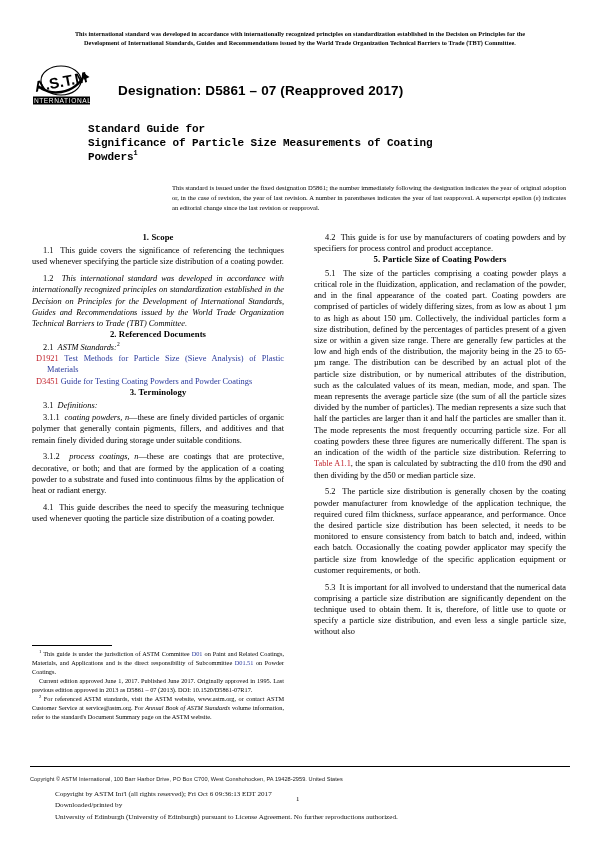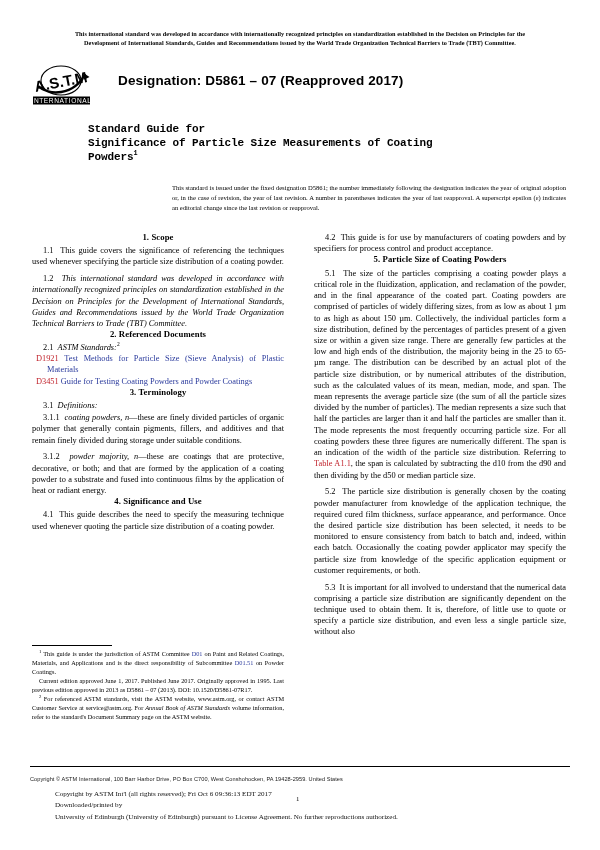--- a/index.html
+++ b/index.html
@@ -52,21 +52,21 @@
     left: 0;
     top: 0;
     width: 64px;
     height: 44px;
   }
   .logo svg { display: block; }
 
   .designation {
     position: absolute;
     left: 88px;
-    top: 10px;
+    top: 20px;
     font-family: "Liberation Sans", sans-serif;
     font-size: 13.5px;
     font-weight: bold;
     letter-spacing: 0.01em;
   }
 
   
   .titleblock {
     position: absolute;
     left: 88px;
@@ -263,23 +263,22 @@
     <h2 class="sec sec-gap">2. Referenced Documents</h2>
     <p class="refstd"><span>2.1</span>&nbsp; <span class="it">ASTM Standards:</span><sup class="fn">2</sup></p>
 
     <p class="refitem"><span class="lnk-red">D1921</span> <span class="lnk-blue">Test Methods for Particle Size (Sieve Analysis) of Plastic Materials</span></p>
     <p class="refitem"><span class="lnk-red">D3451</span> <span class="lnk-blue">Guide for Testing Coating Powders and Powder Coatings</span></p>
 
     <h2 class="sec sec-gap">3. Terminology</h2>
     <p class="refstd"><span>3.1</span>&nbsp; <span class="it">Definitions:</span></p>
 
     <p class="para tight"><span>3.1.1</span>&nbsp; <span class="it">coating powders, n</span><span>—these are finely divided particles of organic polymer that generally contain pigments, fillers, and additives and that remain finely divided during storage under suitable conditions.</span></p>
-    <p class="para"><span>3.1.2</span>&nbsp; <span class="it">powder majority, n</span><span>—these are coatings that are protective, decorative, or both; and that are formed by the application of a coating powder to a substrate and fused into continuous films by the application of heat or radiant energy.</span></p>
-
-    <h2 class="sec sec-gap">4. Significance and Use</h2>
+    <p class="para"><span>3.1.2</span>&nbsp; <span class="it">process coatings, n</span><span>—these are coatings that are protective, decorative, or both; and that are formed by the application of a coating powder to a substrate and fused into continuous films by the application of heat or radiant energy.</span></p>
+
     <p class="para tight"><span>4.1</span>&nbsp; <span>This guide describes the need to specify the measuring technique used whenever quoting the particle size distribution of a coating powder.</span></p>
   </div>
 
   <div class="col col-right">
     <p class="para" style="margin-top:0"><span>4.2</span>&nbsp; <span>This guide is for use by manufacturers of coating powders and by specifiers for process control and product acceptance.</span></p>
 
     <h2 class="sec sec-gap">5. Particle Size of Coating Powders</h2>
     <p class="para tight"><span>5.1</span>&nbsp; <span>The size of the particles comprising a coating powder plays a critical role in the fluidization, application, and reclamation of the powder, and in the final appearance of the coated part. Coating powders are comprised of particles of widely differing sizes, from as low as about 1 µm to as high as about 150 µm. Collectively, the individual particles form a size distribution, defined by the percentages of particles present of a given size or within a given size range. There are generally few particles at the low and high ends of the distribution, the majority being in the 25 to 65-µm range. The distribution can be described by an actual plot of the particle size distribution, or by numerical attributes of the distribution, such as the calculated values of its mean, median, mode, and span. The mean represents the average particle size (the sum of all the particle sizes divided by the number of particles). The median represents a size such that half the particles are larger than it and half the particles are smaller than it. The mode represents the most frequently occurring particle size. For all coating powders these three figures are numerically different. The span is an indication of the width of the particle size distribution. Referring to </span><span class="lnk-red">Table A1.1</span><span>, the span is calculated by subtracting the d10 from the d90 and then dividing by the d50 or median particle size.</span></p>
 
     <p class="para"><span>5.2</span>&nbsp; <span>The particle size distribution is generally chosen by the coating powder manufacturer from knowledge of the application technique, the required cured film thickness, surface appearance, and performance. Once the desired particle size distribution has been selected, it needs to be monitored to ensure consistency from batch to batch and, indeed, within each batch. Occasionally the coating powder applicator may specify the particle size from knowledge of the specific application equipment or customer requirements, or both.</span></p>

